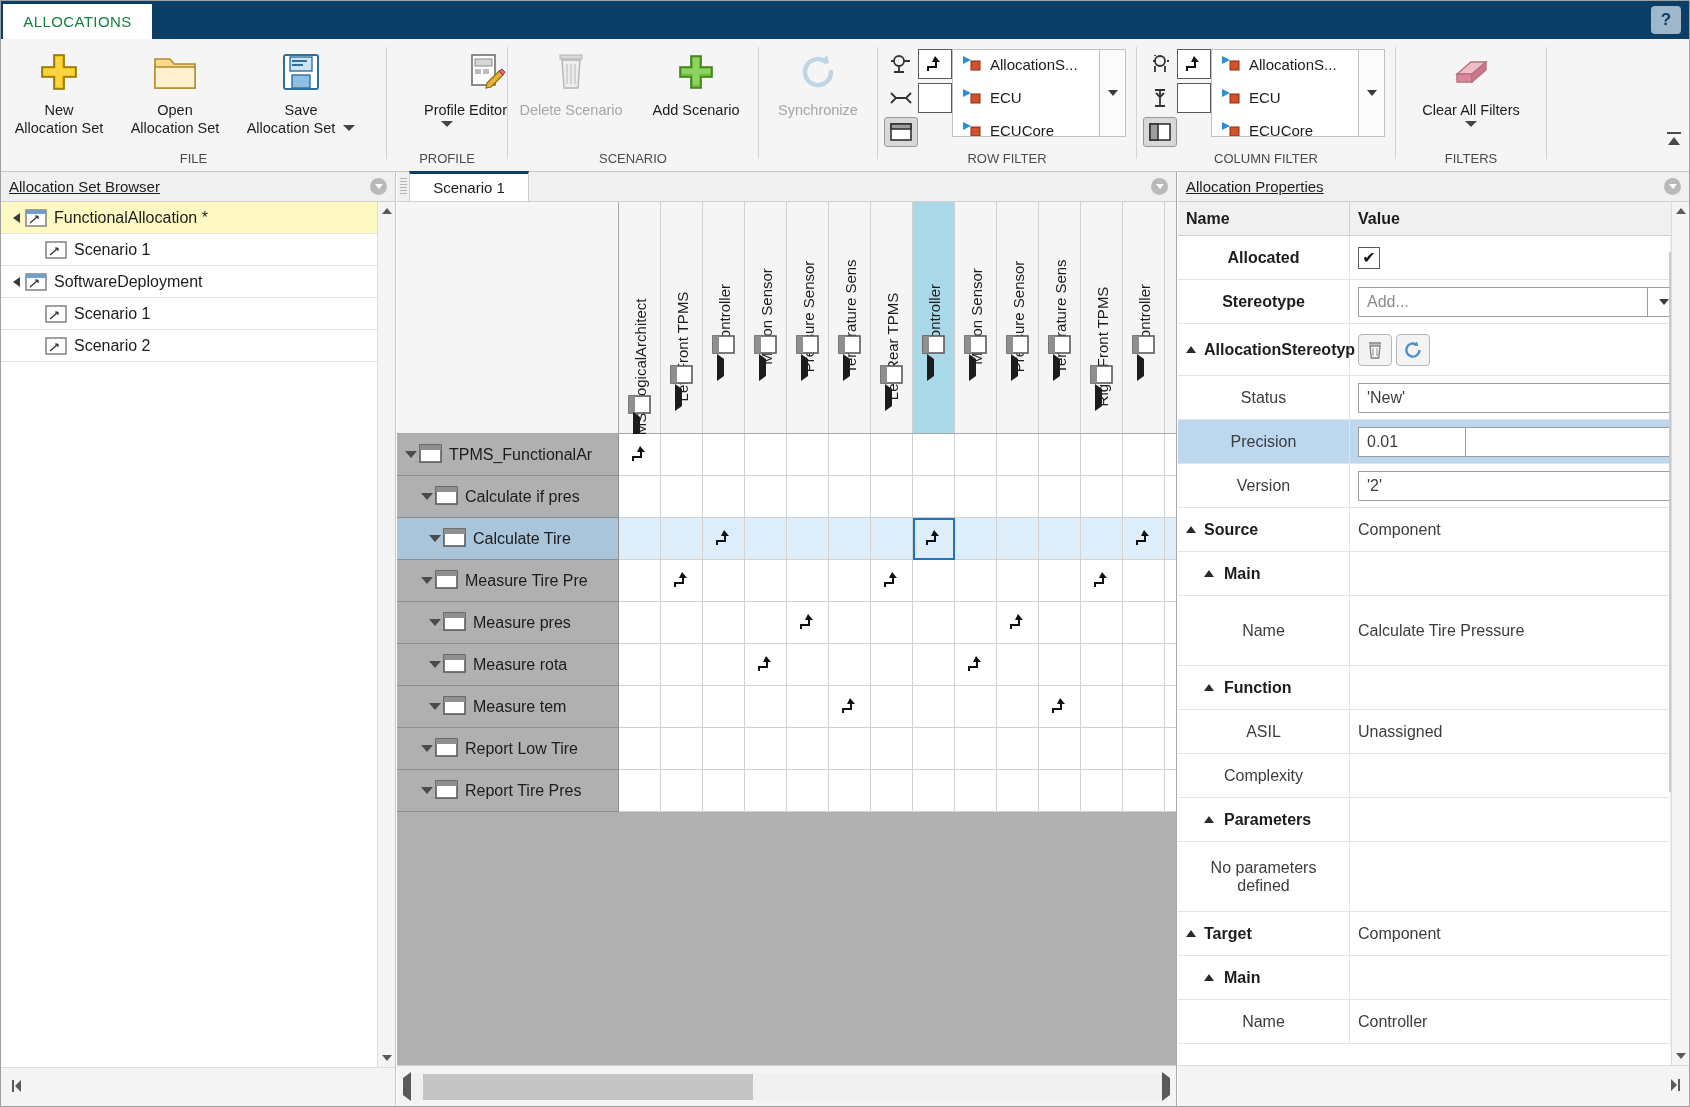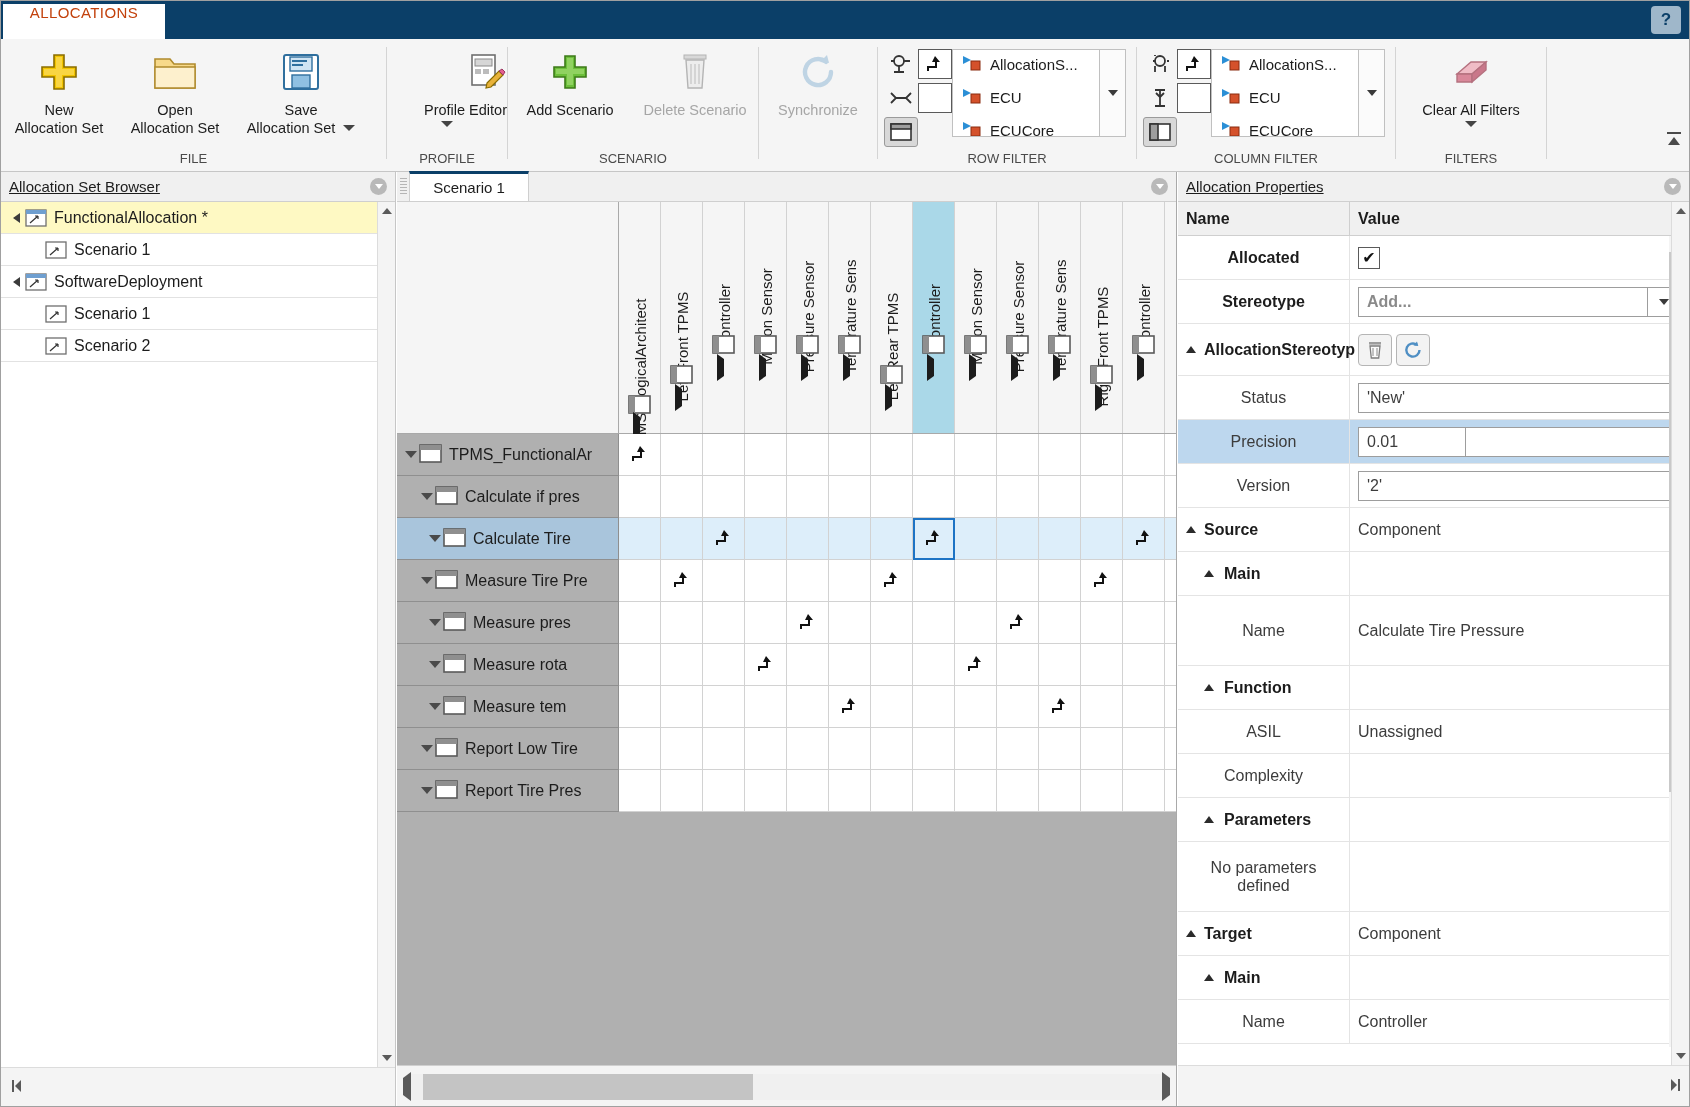--- a/index.html
+++ b/index.html
@@ -19,25 +19,25 @@
   }
 
   
   .titlebar {
     position: absolute; top: 0; left: 0;
     width: 1688px; height: 38px;
     background: #0b3f68;
   }
   .app-tab {
     position: absolute; top: 0; left: 2px;
-    width: 162px; height: 38px;
+    width: 149px; height: 38px;
     background: #ffffff;
     border-top: 3px solid #0b3f68;
-    display: flex; justify-content: center;
-    font-size: 15px; color: #c2410c; letter-spacing: .4px;
+    display: flex; align-items: center; justify-content: center;
+    font-size: 15px; color: #15803d; letter-spacing: .4px;
   }
   .help-btn {
     position: absolute; top: 5px; right: 8px;
     width: 30px; height: 28px;
     border-radius: 4px;
     background: #9fb7ca;
     display: flex; align-items: center; justify-content: center;
     color: #0b3f68; font-size: 17px; font-weight: bold;
   }
 
@@ -281,21 +281,21 @@
     font-size: 16px; color: #111;
   }
   .tfield {
     height: 30px; border: 1px solid #9d9d9d; background: #fff;
     display: flex; align-items: center; padding: 0 8px;
     font-size: 16px; color: #3c3c3c;
   }
   .tfield.w-full { width: 100%; }
   .tfield.ph { color: #8a8a8a; }
   .combo { width: 100%; display: flex; }
-  .combo .cbx { flex: 1; border-right: none; font-weight: bold; }
+  .combo .cbx { flex: 1; border-right: none; }
   .combo .cbbtn {
     width: 34px; height: 30px; border: 1px solid #9d9d9d; background: #fff;
     display: flex; align-items: center; justify-content: center;
   }
   .editsplit { display: flex; width: 100%; }
   .editsplit .a { width: 108px; }
   .editsplit .b { flex: 1; border-left: none; }
   .minibtn {
     width: 34px; height: 32px; border: 1px solid #b5b5b5; border-radius: 4px;
     background: #f3f3f3; display: flex; align-items: center; justify-content: center;
@@ -396,38 +396,38 @@
           <span>Profile Editor</span>
           <span class="caret-dn"></span>
         </div>
       </div>
       <div class="glabel">PROFILE</div>
     </div>
     <div class="gsep" style="left:506px;"></div>
 
     <div class="rgroup" style="left:507px; width:250px;">
       <div class="gbody">
-        <div class="bigbtn" style="width:124px;">
-          <span class="ico">
-            <svg width="42" height="42" viewBox="0 0 42 42">
-              <path d="M16 5 h10 v11 h11 v10 h-11 v11 h-10 v-11 h-11 v-10 h11 z" fill="#6cbf3a" stroke="#3c7a18" stroke-width="1.6"></path>
-              <path d="M18 7 h6 v11 h11 v5 h-11 v11 h-6 v-11 h-11 v-5 h11 z" fill="#a8e07a" opacity=".6"></path>
-            </svg>
-          </span>
-          <span>Add Scenario</span>
-        </div>
         <div class="bigbtn disabled" style="width:126px;">
           <span class="ico">
             <svg width="40" height="42" viewBox="0 0 40 42">
               <rect x="9" y="4" width="22" height="4" fill="#d8d8d8" stroke="#b4b4b4"></rect>
               <path d="M11 9 h18 l-2 28 h-14 z" fill="#ededed" stroke="#b4b4b4" stroke-width="1.4"></path>
               <path d="M16 13 v20 M20 13 v20 M24 13 v20" stroke="#c9c9c9" stroke-width="1.4"></path>
             </svg>
           </span>
           <span>Delete Scenario</span>
+        </div>
+        <div class="bigbtn" style="width:124px;">
+          <span class="ico">
+            <svg width="42" height="42" viewBox="0 0 42 42">
+              <path d="M16 5 h10 v11 h11 v10 h-11 v11 h-10 v-11 h-11 v-10 h11 z" fill="#6cbf3a" stroke="#3c7a18" stroke-width="1.6"></path>
+              <path d="M18 7 h6 v11 h11 v5 h-11 v11 h-6 v-11 h-11 v-5 h11 z" fill="#a8e07a" opacity=".6"></path>
+            </svg>
+          </span>
+          <span>Add Scenario</span>
         </div>
       </div>
       <div class="glabel">SCENARIO</div>
     </div>
     <div class="gsep" style="left:757px;"></div>
 
     <div class="rgroup" style="left:758px; width:118px;gap:39px;">
       <div class="gbody">
         <div class="bigbtn disabled" style="width:118px;">
           <span class="ico">

